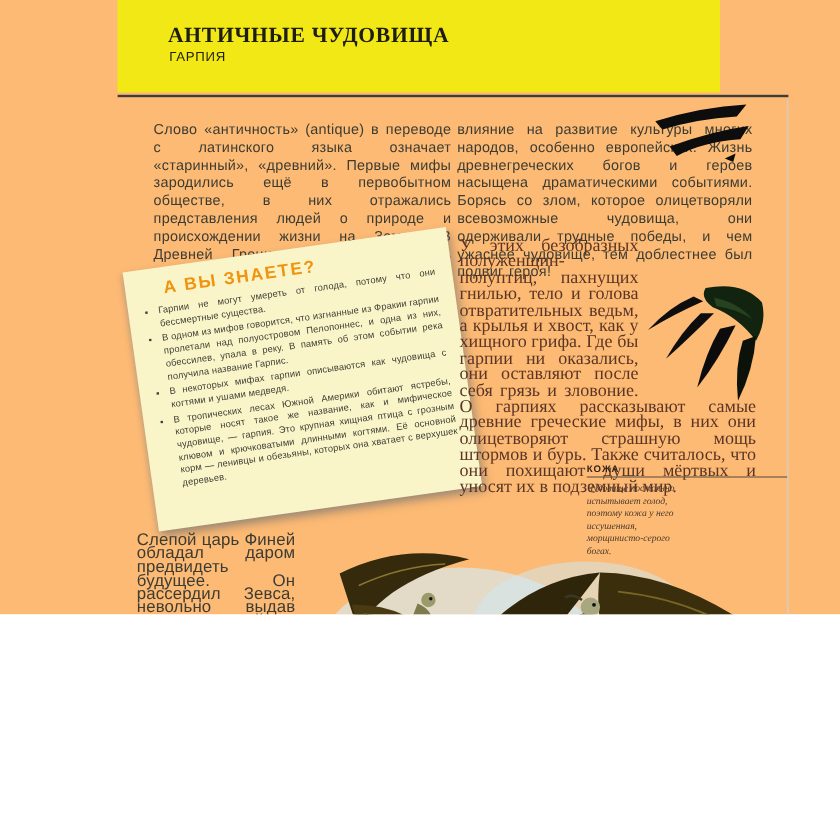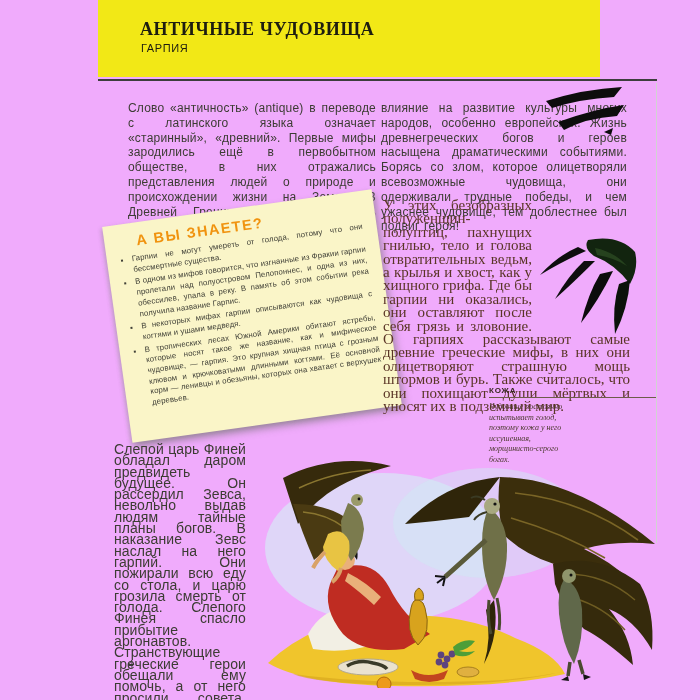--- a/index.html
+++ b/index.html
@@ -1,16 +1,16 @@
 <!DOCTYPE html>
 <html><head>
 <meta charset="utf-8">
 <style>
   html,body{margin:0;padding:0;background:#ffffff;}
-  .page{position:relative;width:700px;height:700px;background:#f0abfc;overflow:hidden;
+  .page{position:relative;width:700px;height:512px;background:#fdba74;overflow:hidden;
         font-family:"Liberation Sans",sans-serif;}
   
   .band{position:absolute;left:98px;top:0;width:502px;height:77px;background:#F2E816;}
   .band .title{margin:0;padding:19px 0 0 42px;font-family:"Liberation Serif",serif;
                font-weight:bold;font-size:18px;letter-spacing:.6px;color:#1d1d10;}
   .band .subtitle{margin:0;padding:2px 0 0 43px;font-weight:normal;font-size:11px;
                letter-spacing:.6px;color:#1d1d10;}
   .rule{position:absolute;left:98px;top:79px;width:559px;height:2px;background:#3d3d3d;}
   .page-edge{position:absolute;left:656px;top:83px;width:1px;height:460px;background:#d2d2d2;}
 

